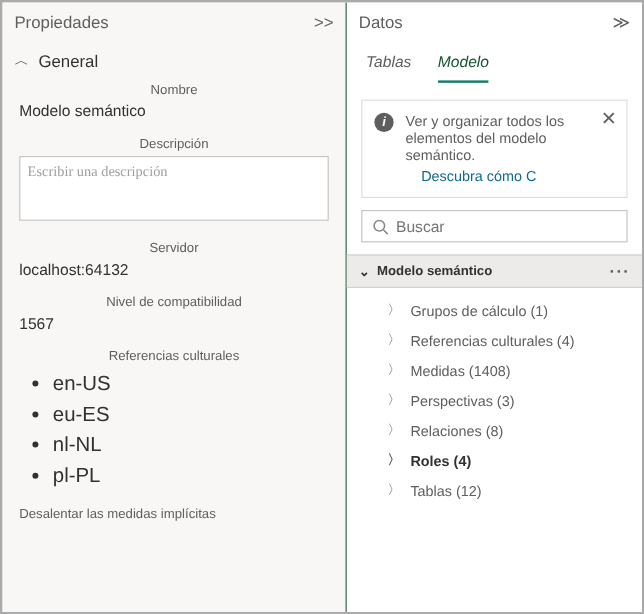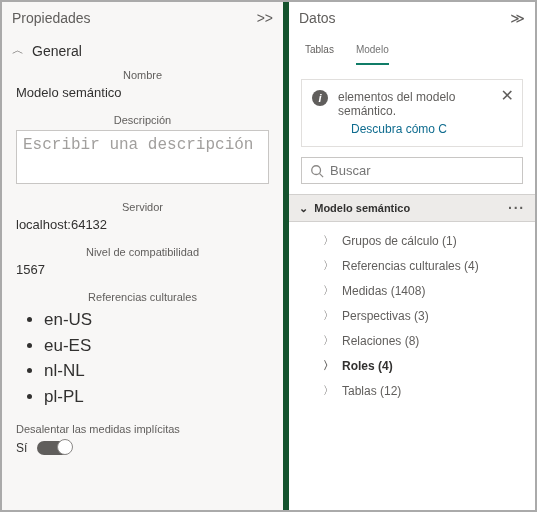--- a/index.html
+++ b/index.html
@@ -10,21 +10,21 @@
   background: #f3f2f1;
   width: 537px;
   height: 512px;
   overflow: hidden;
   border: 2px solid #aaa;
   display: flex;
 }
 .panel-left {
   width: 287px;
   background: #f8f7f6;
-  border-right: 6px solid #14532d;
+  border-right: 1px solid #14532d;
   display: flex;
   flex-direction: column;
   overflow-y: auto;
 }
 .panel-right {
   flex: 1;
   background: #fff;
   display: flex;
   flex-direction: column;
 }
@@ -48,46 +48,46 @@
 .field-block { padding: 4px 14px 10px 14px; }
 .field-label { font-size: 11px; color: #605e5c; margin-bottom: 4px; text-align: center; }
 .field-value { font-size: 13px; color: #323130; margin-top: 2px; }
 textarea.desc {
   width: 100%;
   height: 54px;
   resize: none;
   border: 1px solid #c8c6c4;
   background: #fff;
   padding: 5px 6px;
-  font-family: Liberation Mono, monospace;
-  font-size: 16px;
+  font-family: Liberation Serif, serif;
+  font-size: 12px;
   color: #000000;
 }
 textarea.desc::placeholder { color: #a19f9d; }
 ul.cultures { list-style: disc; padding-left: 28px; margin-top: 4px; }
 ul.cultures li { font-size: 17px; color: #323130; line-height: 1.5; }
 .toggle-row { padding: 4px 14px 10px 14px; }
 .toggle-label { font-size: 11px; color: #605e5c; margin-bottom: 6px; }
 .toggle-wrap { display: flex; align-items: center; gap: 10px; }
 .toggle-text { font-size: 12px; color: #323130; }
 .toggle {
   width: 34px; height: 14px; background: #605e5c; border-radius: 7px;
   position: relative; cursor: pointer;
 }
 .toggle .knob {
   width: 16px; height: 16px; background: #fff; border: 1px solid #8a8886;
   border-radius: 50%; position: absolute; top: -2px; right: -2px;
 }
 
 .tabs {
   display: flex; gap: 22px; padding: 10px 16px 0 16px;
-  font-size: 10px; color: #605e5c;
+  font-size: 13px; color: #605e5c; font-style: italic;
 }
 .tab { padding-bottom: 8px; cursor: pointer; }
-.tab.active { color: #737373; border-bottom: 2px solid #107c67; }
+.tab.active { color: #14532d; border-bottom: 2px solid #107c67; }
 .info-banner {
   margin: 14px 12px 10px 12px;
   border: 1px solid #e1dfdd;
   padding: 10px 10px 10px 10px;
   display: flex;
   gap: 10px;
   align-items: flex-start;
   position: relative;
   font-size: 12px;
   color: #605e5c;
@@ -172,43 +172,38 @@
     <ul class="cultures">
       <li>en-US</li>
       <li>eu-ES</li>
       <li>nl-NL</li>
       <li>pl-PL</li>
     </ul>
   </div>
 
   <div class="toggle-row">
     <div class="toggle-label">Desalentar las medidas implícitas</div>
-    <div class="toggle-wrap">
-      <span class="toggle-text">Sí</span>
-      <div class="toggle">
-        <div class="knob"></div>
-      </div>
-    </div>
   </div>
 </div>
 
 <div class="panel-right">
   <div class="panel-header">
     <span>Datos</span>
     <span class="collapse-icon">≫</span>
   </div>
 
   <div class="tabs">
     <div class="tab">Tablas</div>
     <div class="tab active">Modelo</div>
   </div>
 
   <div class="info-banner">
     <div class="info-icon">i</div>
     <div>
+      <div>Ver y organizar todos los</div>
       <div>elementos del modelo semántico.</div>
       <span class="link">Descubra cómo C</span>
     </div>
     <span class="close">✕</span>
   </div>
 
   <div class="search-box">
     <svg width="14" height="14" viewBox="0 0 16 16">
       <circle cx="7" cy="7" r="5" fill="none" stroke="#8a8886" stroke-width="1.5"></circle>
       <line x1="11" y1="11" x2="15" y2="15" stroke="#8a8886" stroke-width="1.5"></line>

